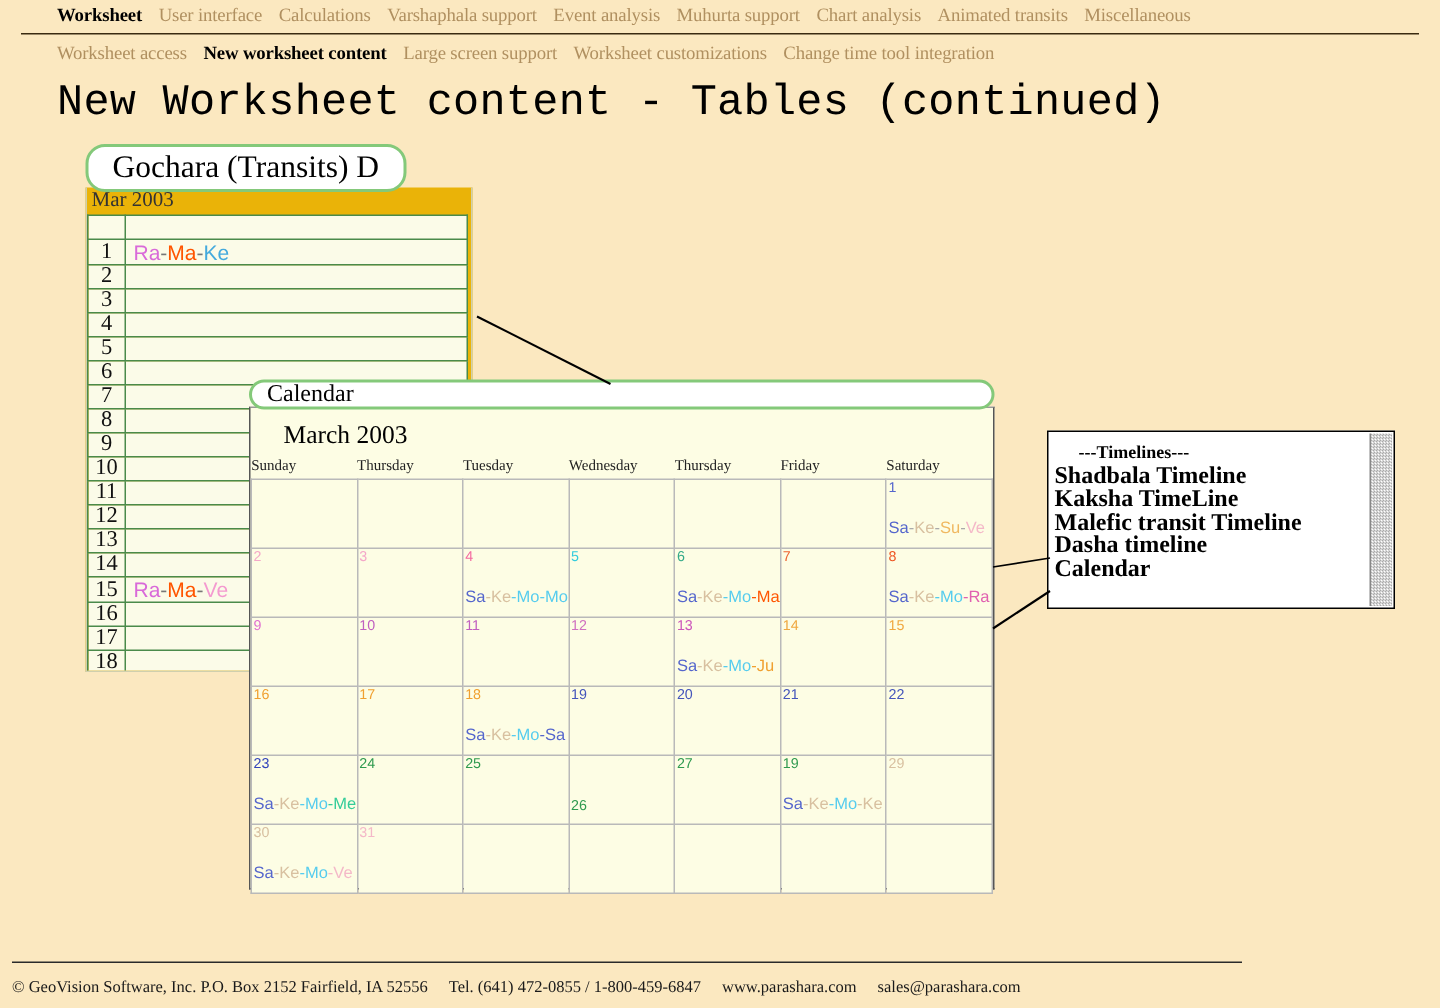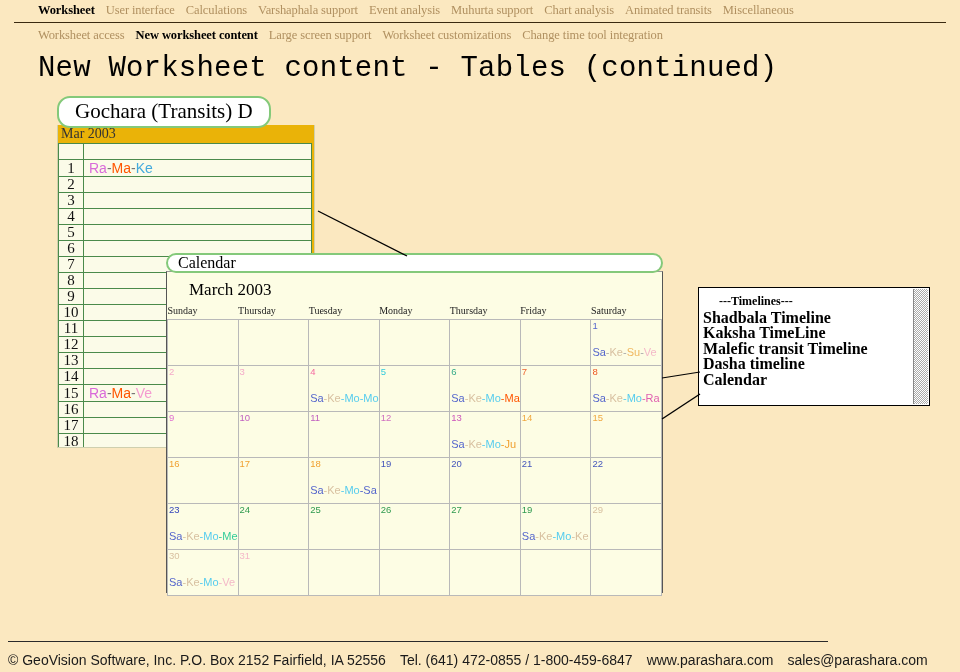--- a/index.html
+++ b/index.html
@@ -272,22 +272,22 @@
     left: 8px;
     top: 641px;
     width: 820px;
     height: 1px;
     background: #2a2a2a;
   }
   #footer-text {
     position: absolute;
     left: 8px;
     top: 652px;
-    font-size: 14px;
-    font-family: Liberation Sans, sans-serif;
+    font-size: 11px;
+    font-family: Liberation Serif, serif;
     color: #1a1a1a;
     white-space: nowrap;
   }
   .foot-seg { display: inline-block; margin-right: 14px; }
 </style>
 </head>
 <body>
 
 <div id="topnav">
   <div class="nav-row row1"><span class="nav-item active">Worksheet</span><span class="nav-item">User interface</span><span class="nav-item">Calculations</span><span class="nav-item">Varshaphala support</span><span class="nav-item">Event analysis</span><span class="nav-item">Muhurta support</span><span class="nav-item">Chart analysis</span><span class="nav-item">Animated transits</span><span class="nav-item">Miscellaneous</span></div>
@@ -389,21 +389,21 @@
     <span id="calendar-title-text">Calendar</span>
   </div>
   <div id="calendar-body">
     <div id="calendar-month">March 2003</div>
     <table id="calendar-grid">
       <thead>
           <tr id="calendar-head">
             <th>Sunday</th>
             <th>Thursday</th>
             <th>Tuesday</th>
-            <th>Monday</th>
+            <th>Wednesday</th>
             <th>Thursday</th>
             <th>Friday</th>
             <th>Saturday</th>
           </tr>
         </thead>
       <tbody id="calendar-weeks">
           <tr>
             <td>
               <span class="daynum" style="color: transparent;"></span>
             </td>
@@ -506,21 +506,21 @@
               <span class="daynum" style="color: rgb(51, 68, 187);">23</span>
               <span class="daybody"><span style="color: rgb(85, 102, 204);">Sa</span><span style="color: rgb(216, 192, 160);">-</span><span style="color: rgb(216, 192, 160);">Ke</span><span style="color: rgb(85, 204, 238);">-</span><span style="color: rgb(85, 204, 238);">Mo</span><span style="color: rgb(51, 204, 153);">-</span><span style="color: rgb(51, 204, 153);">Me</span></span>
             </td>
             <td>
               <span class="daynum" style="color: rgb(47, 154, 79);">24</span>
             </td>
             <td>
               <span class="daynum" style="color: rgb(47, 154, 79);">25</span>
             </td>
             <td>
-              <span class="daynum" style="color: rgb(47, 154, 79);">26</span>
+              <span class="daynum" style="color: rgb(47, 154, 79); margin-top: 28px;">26</span>
             </td>
             <td>
               <span class="daynum" style="color: rgb(47, 154, 79);">27</span>
             </td>
             <td>
               <span class="daynum" style="color: rgb(47, 154, 79);">19</span>
               <span class="daybody"><span style="color: rgb(85, 102, 204);">Sa</span><span style="color: rgb(216, 192, 160);">-</span><span style="color: rgb(216, 192, 160);">Ke</span><span style="color: rgb(85, 204, 238);">-</span><span style="color: rgb(85, 204, 238);">Mo</span><span style="color: rgb(216, 192, 160);">-</span><span style="color: rgb(216, 192, 160);">Ke</span></span>
             </td>
             <td>
               <span class="daynum" style="color: rgb(216, 192, 160);">29</span>

